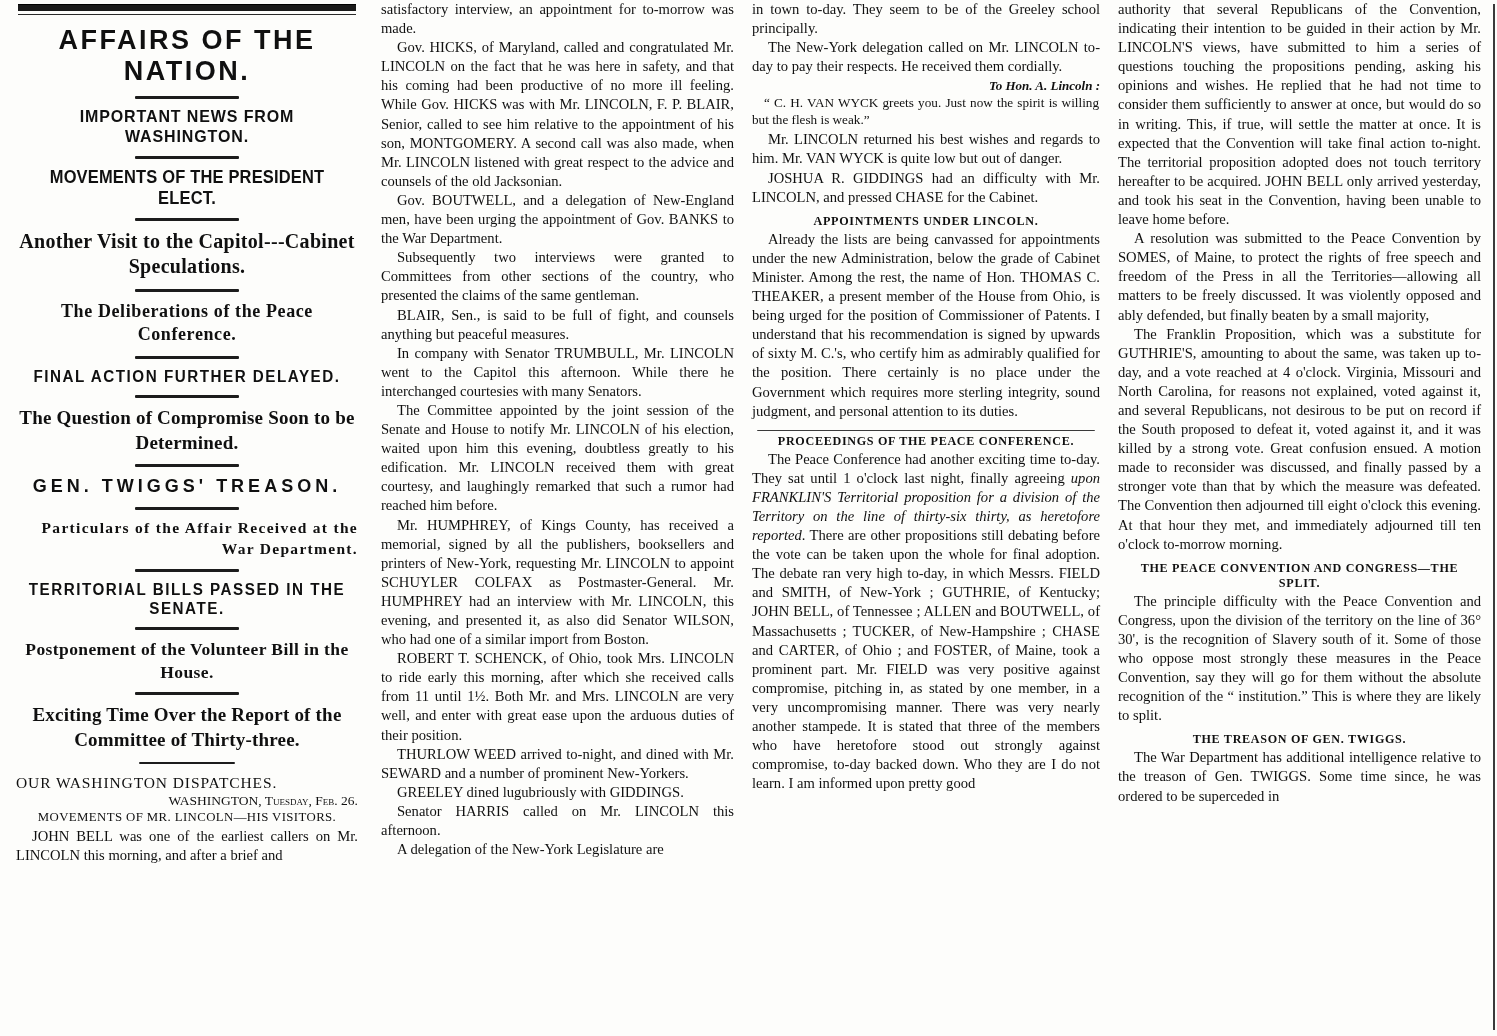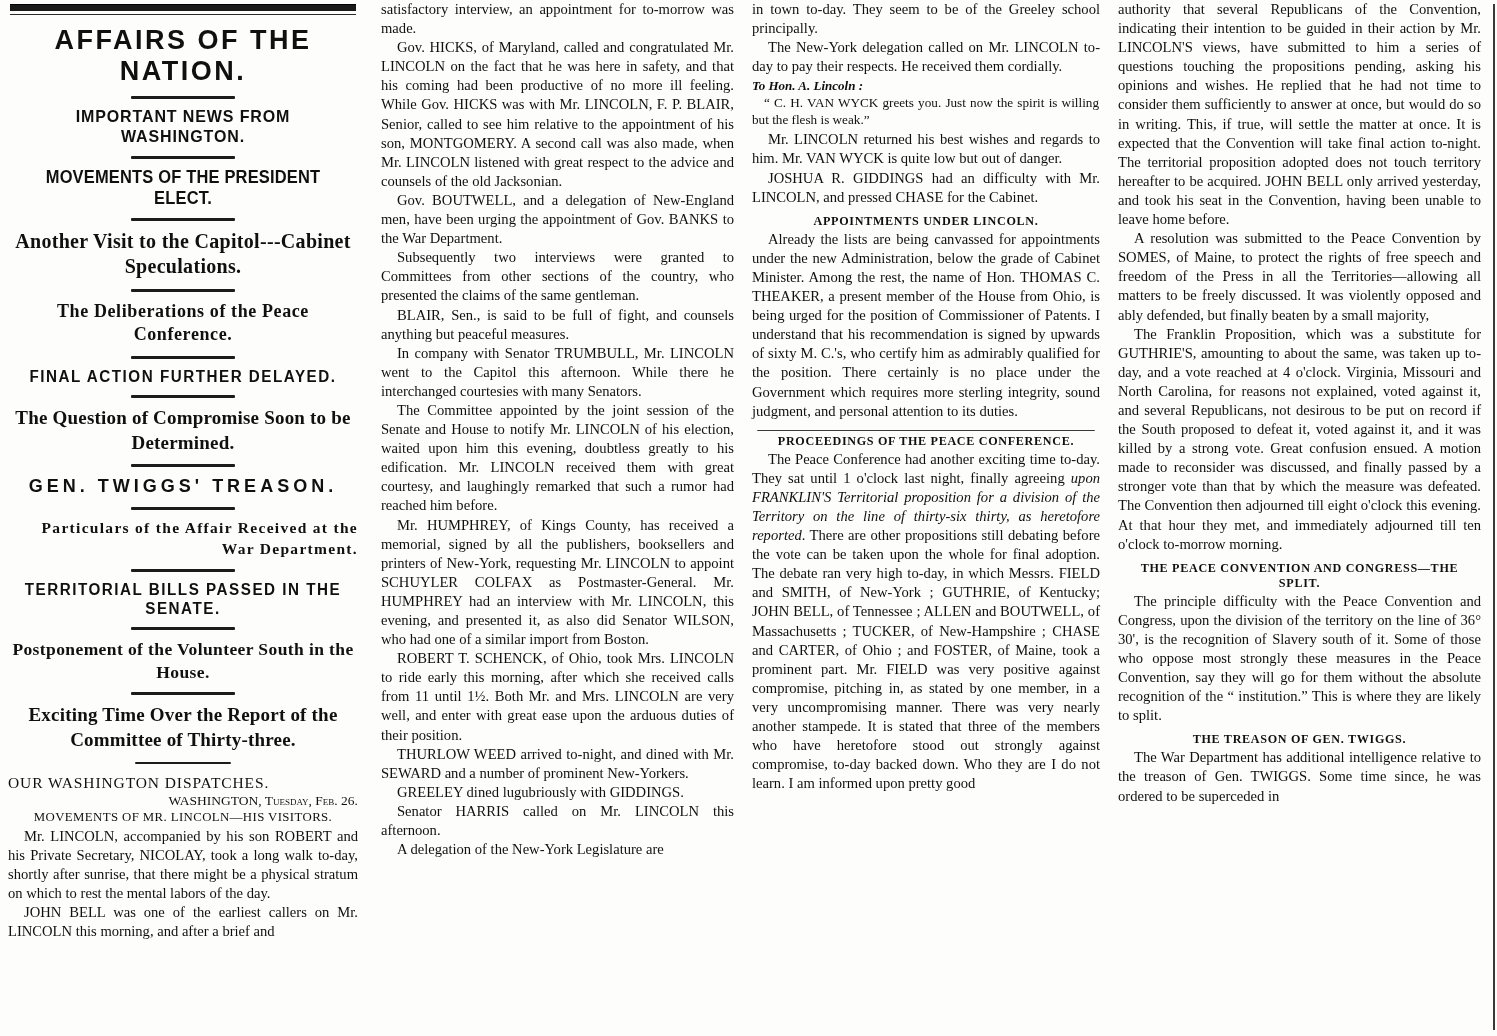--- a/index.html
+++ b/index.html
@@ -22,21 +22,21 @@
     align-items: stretch;
   }
 
   
   .col {
     position: relative;
     height: 1036px;
     overflow: hidden;
     padding: 0 9px;
   }
-  .col-1 { width: 372px; padding-left: 8px; padding-right: 14px; }
+  .col-1 { width: 372px; padding-left: 16px; padding-right: 14px; }
   .col-2 { width: 371px; }
   .col-3 { width: 366px; }
   .col-4 { width: 388px; padding-right: 16px; }
 
   
   .col-2::before, .col-3::before, .col-4::before {
     content: "";
     position: absolute;
     left: -2px; top: 4px; bottom: 6px;
     width: 1px;
@@ -218,21 +218,21 @@
     hyphens: manual;
   }
   p.body.noind { text-indent: 0; }
   p.card-to {
     font-family: "Liberation Serif", "DejaVu Serif", serif;
     font-size: 13px;
     font-style: italic;
     font-weight: bold;
     margin: 2px 0 0 0;
     text-indent: 0;
-    text-align: left;
+    text-align: right;
   }
   p.card-body {
     font-family: "Liberation Serif", "DejaVu Serif", serif;
     font-size: 13.2px;
     line-height: 17px;
     margin: 0 1px 2px 0;
     text-indent: 12px;
     text-align: justify;
   }
   .sc { font-variant: small-caps; }
@@ -271,32 +271,31 @@
 
       <div class="hl-gothic-wide">GEN. TWIGGS' TREASON.</div>
       <div class="dash"></div>
 
       <div class="hl-slab">Particulars of the Affair Received at the War Department.</div>
       <div class="dash"></div>
 
       <div class="hl-cond">TERRITORIAL BILLS PASSED IN THE SENATE.</div>
       <div class="dash"></div>
 
-      <div class="hl-ital-bold">Postponement of the Volunteer South in the House.</div>
+      <div class="hl-ital-bold">Postponement of the Volunteer Bill in the House.</div>
       <div class="dash"></div>
 
       <div class="hl-serif-md">Exciting Time Over the Report of the Committee of Thirty-three.</div>
       <div class="dash short"></div>
     </div>
 
     <div class="sec-head">OUR WASHINGTON DISPATCHES.</div>
     <div class="dateline sc">WASHINGTON, Tuesday, Feb. 26.</div>
     <div class="kicker">MOVEMENTS OF MR. LINCOLN—HIS VISITORS.</div>
 
-    <p class="body">Mr. LINCOLN, accompanied by his son ROBERT and his Private Secretary, NICOLAY, took a long walk to-day, shortly after sunrise, that there might be a physical stratum on which to rest the mental labors of the day.</p>
     <p class="body">JOHN BELL was one of the earliest callers on Mr. LINCOLN this morning, and after a brief and</p>
   </div>
 
   <div class="col col-2">
     <p class="body noind">satisfactory interview, an appointment for to-morrow was made.</p>
     <p class="body">Gov. HICKS, of Maryland, called and congratulated Mr. LINCOLN on the fact that he was here in safety, and that his coming had been productive of no more ill feeling. While Gov. HICKS was with Mr. LINCOLN, F. P. BLAIR, Senior, called to see him relative to the appointment of his son, MONTGOMERY. A second call was also made, when Mr. LINCOLN listened with great respect to the advice and counsels of the old Jacksonian.</p>
     <p class="body">Gov. BOUTWELL, and a delegation of New-England men, have been urging the appointment of Gov. BANKS to the War Department.</p>
     <p class="body">Subsequently two interviews were granted to Committees from other sections of the country, who presented the claims of the same gentleman.</p>
     <p class="body">BLAIR, Sen., is said to be full of fight, and counsels anything but peaceful measures.</p>
     <p class="body">In company with Senator TRUMBULL, Mr. LINCOLN went to the Capitol this afternoon. While there he interchanged courtesies with many Senators.</p>

